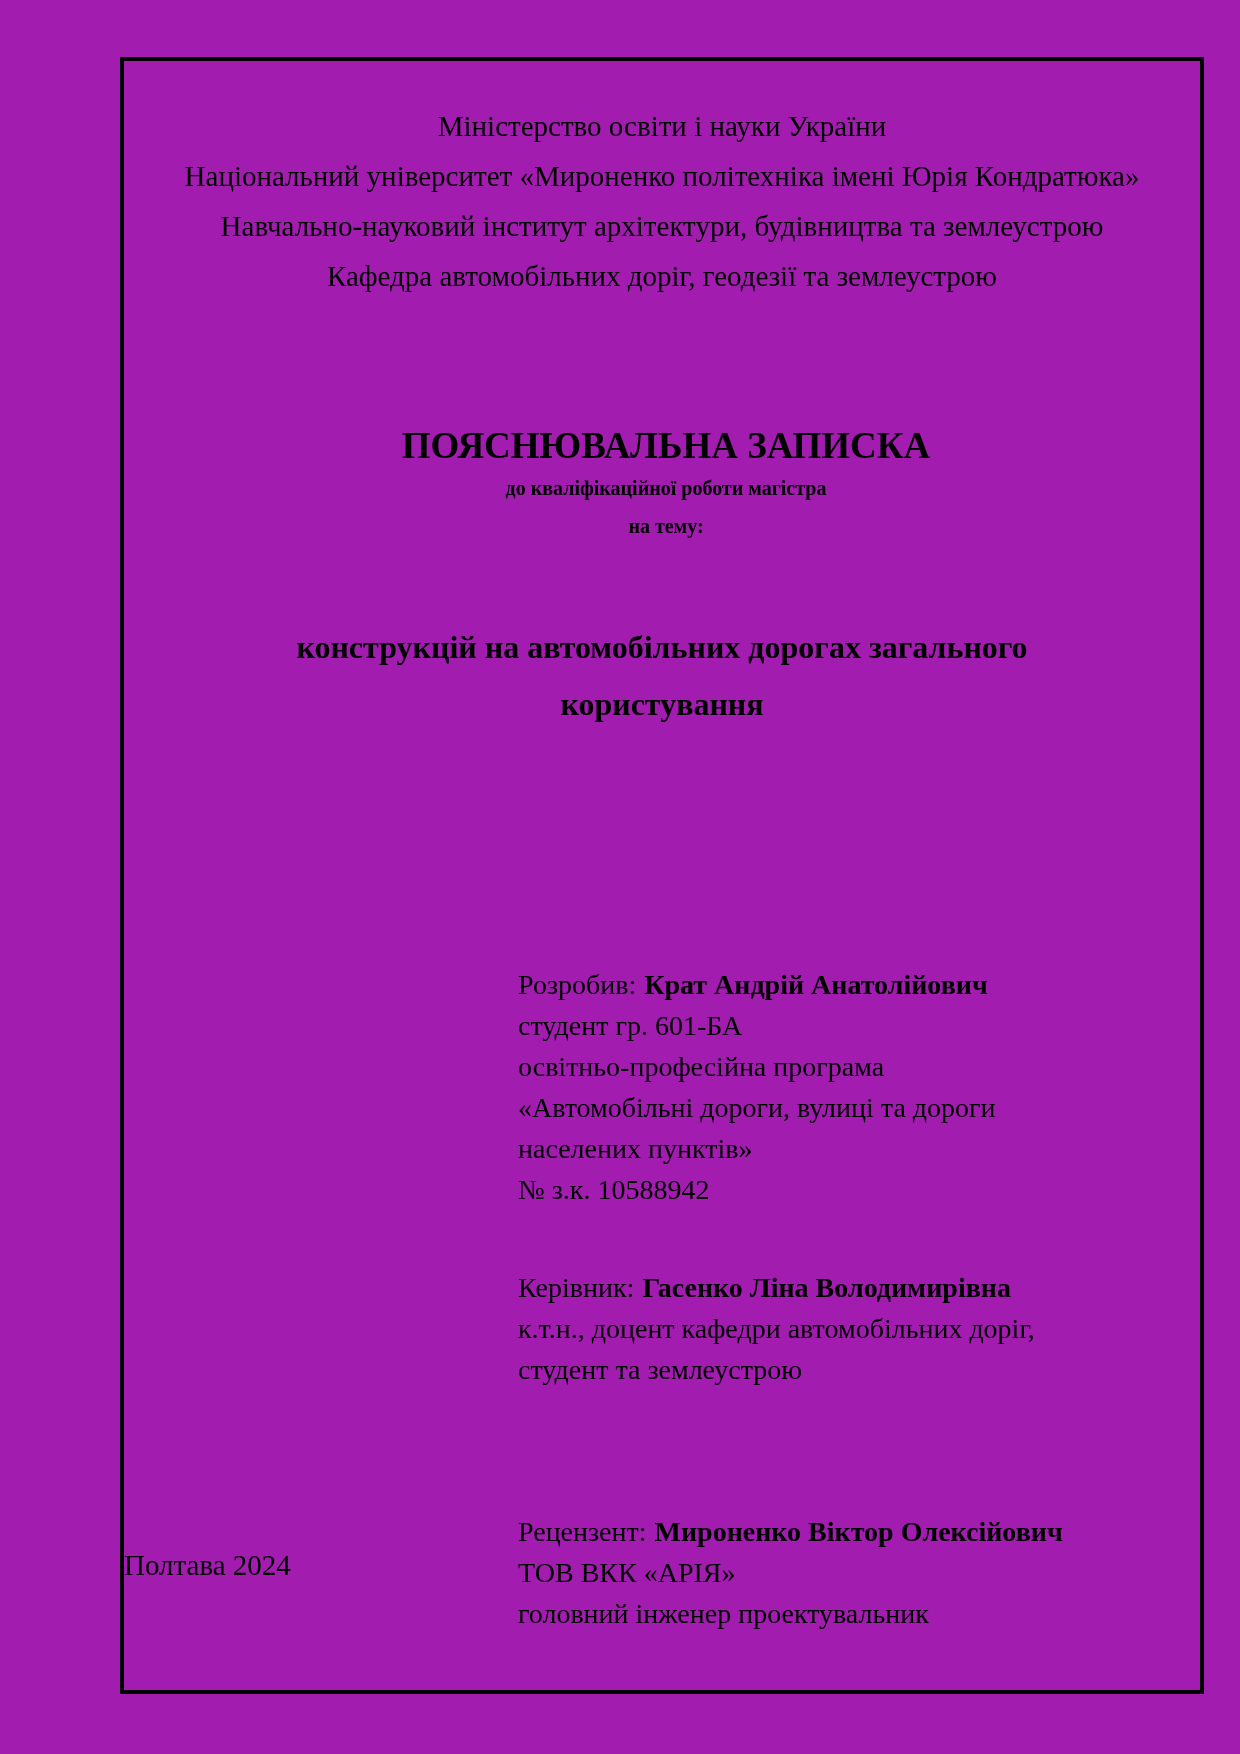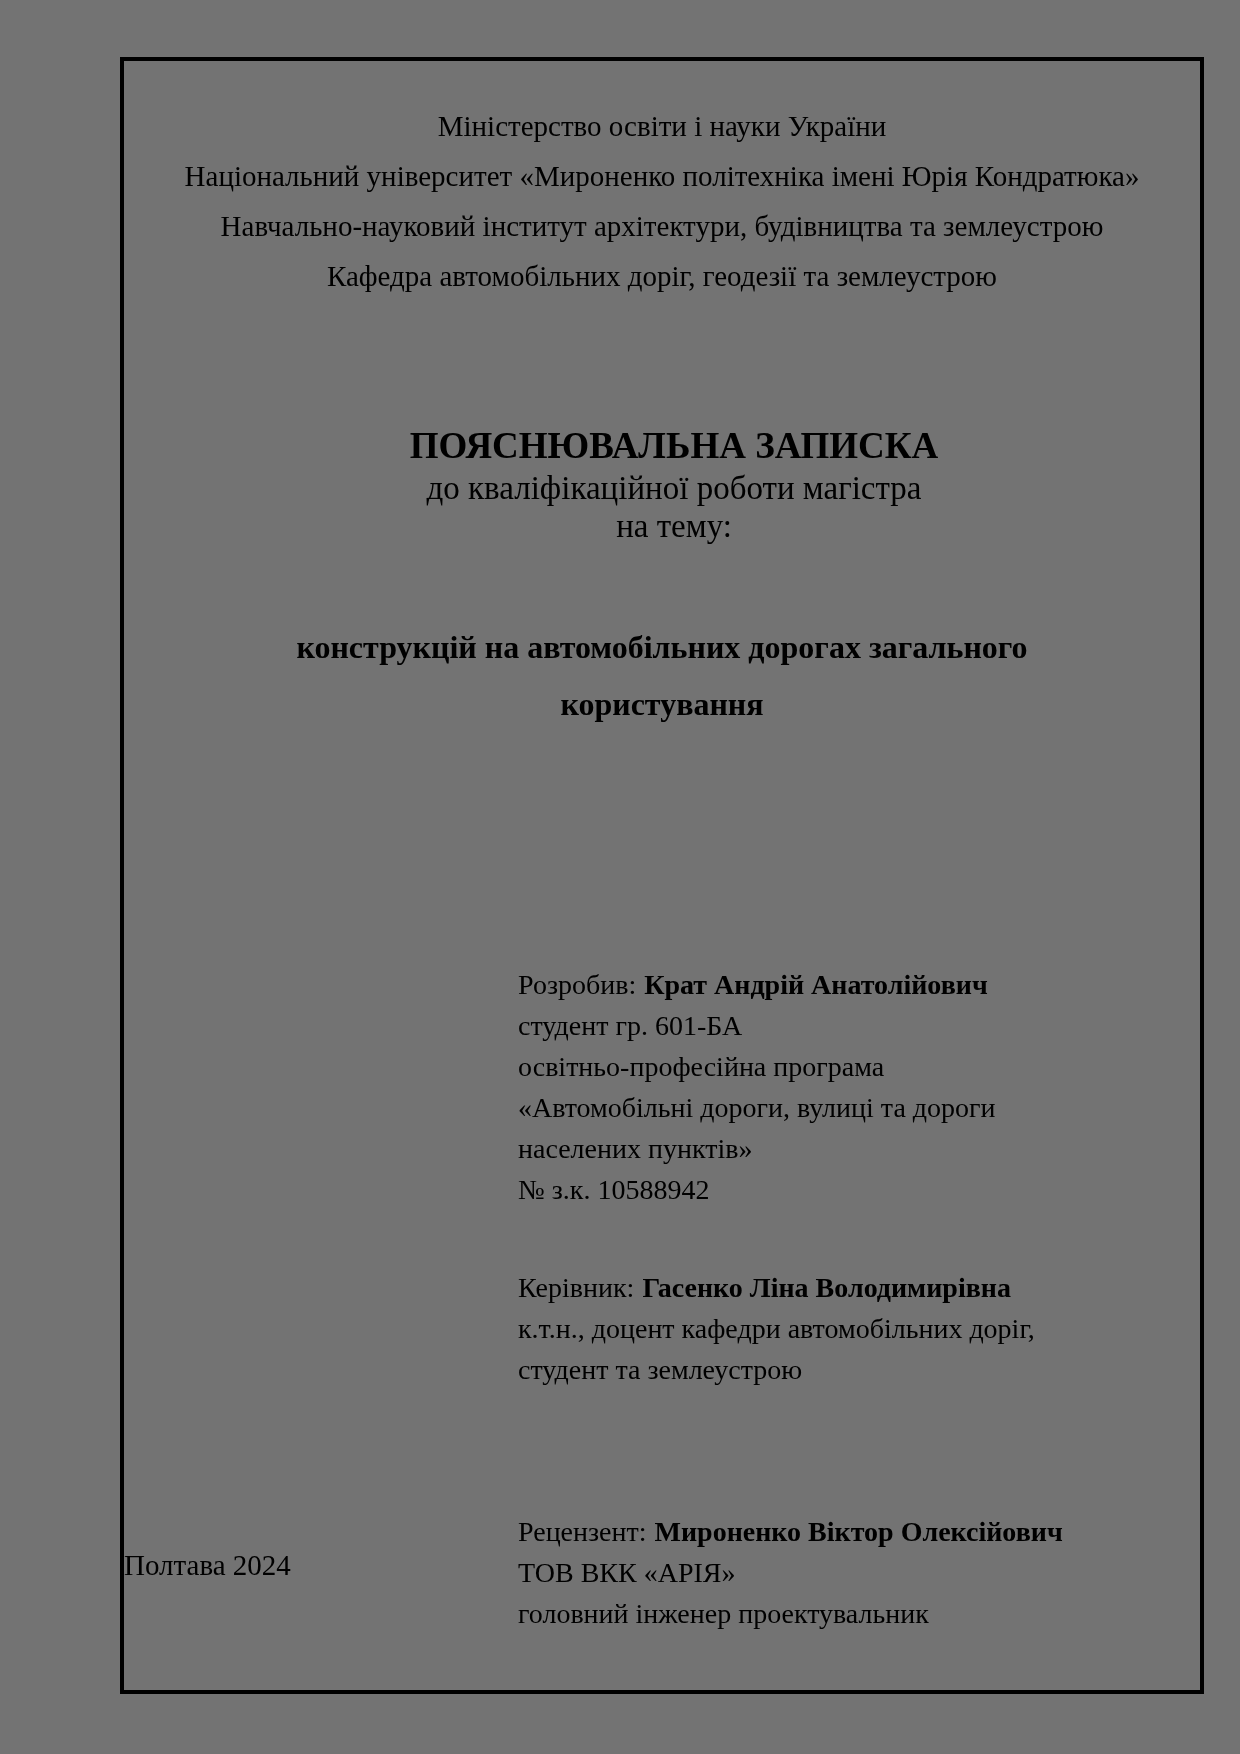--- a/index.html
+++ b/index.html
@@ -4,21 +4,21 @@
 <style>
   html, body {
     margin: 0;
     padding: 0;
     background: #ffffff;
   }
   .page {
     position: relative;
     width: 1240px;
     height: 1754px;
-    background: #737373;
+    background: #a21caf;
     font-family: "Liberation Serif", "DejaVu Serif", serif;
     color: #000000;
     overflow: hidden;
   }
   .frame {
     position: absolute;
     left: 120px;
     top: 57px;
     width: 1084px;
     height: 1637px;
@@ -29,34 +29,34 @@
     position: absolute;
     left: 0;
     top: 40px;
     width: 100%;
     text-align: center;
     font-size: 29px;
     line-height: 50px;
   }
   .doctype-block {
     position: absolute;
-    left: 12px;
+    left: 4px;
     top: 362px;
     width: 100%;
     text-align: center;
   }
   .doctype-title {
     font-size: 37px;
     font-weight: bold;
     line-height: 46px;
     margin: 0;
   }
   .doctype-sub {
-    font-size: 33px;
-    font-weight: normal;
+    font-size: 20px;
+    font-weight: bold;
     line-height: 38px;
     margin: 0;
   }
   .topic-block {
     position: absolute;
     left: 0;
     top: 558px;
     width: 100%;
     text-align: center;
     font-size: 32px;

